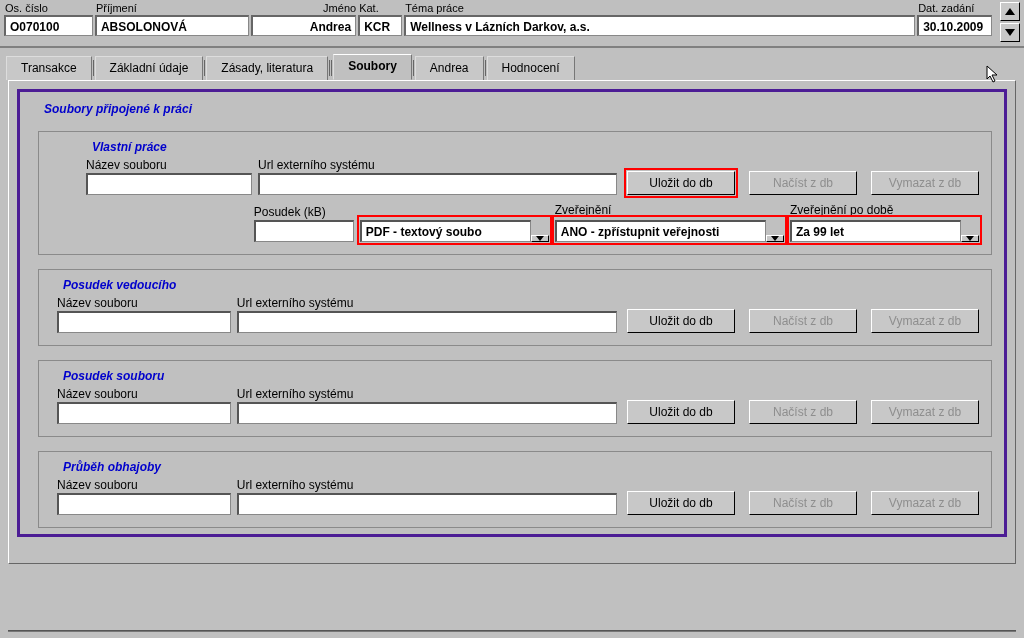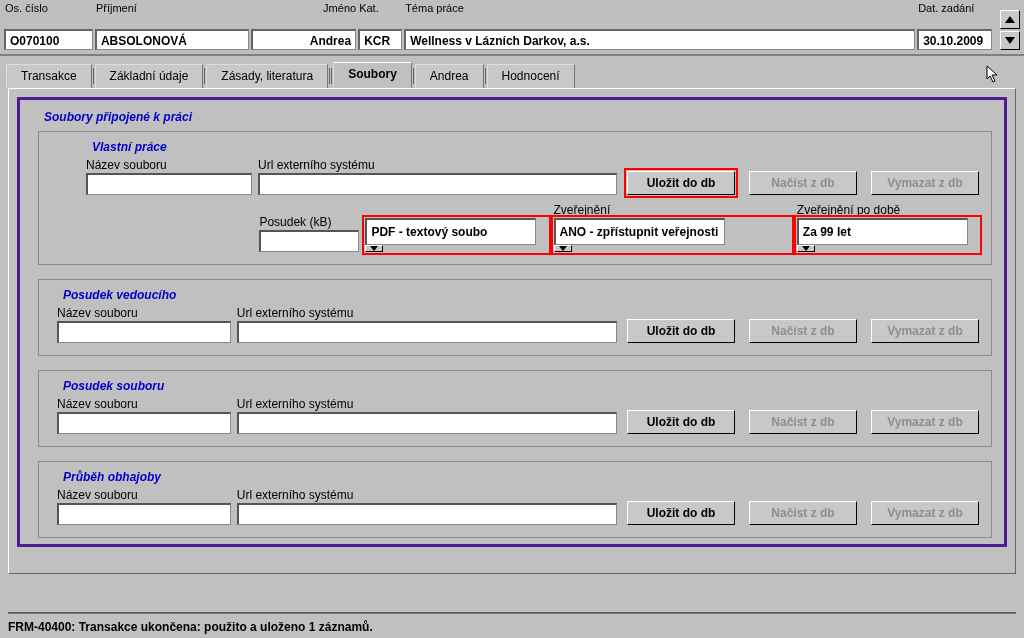--- a/index.html
+++ b/index.html
@@ -16,21 +16,21 @@
     display: flex;
     align-items: flex-start;
     padding: 2px 4px 4px 4px;
     background: #bfbfbf;
     border-bottom: 2px solid #808080;
     gap: 2px;
   }
   .header-col {
     display: flex;
     flex-direction: column;
-    gap: 15px;
+    gap: 1px;
   }
   .header-label { font-size: 11px; color: #000; padding-left: 1px; }
   .header-value {
     background: #fff;
     border: 1px solid #888;
     border-top: 2px solid #666;
     border-left: 2px solid #666;
     padding: 3px 4px;
     font-weight: bold;
     font-size: 12px;
@@ -133,36 +133,36 @@
     background:#fff;
     border:1px solid #888;
     border-top:2px solid #555;
     border-left:2px solid #555;
     height:22px;
     padding:2px 4px;
     font-size:12px;
     font-family:Arial,sans-serif;
   }
   .combo {
-    display:flex;align-items:flex-start;height:34px;flex-direction:column;
+    display:flex;align-items:flex-end;height:24px;
   }
   .combo .textin{flex:1 1 auto;font-weight:bold;}
   .combo-btn {
     width:18px;border:1px solid #000;border-top-color:#fff;border-left-color:#fff;background:#c8c8c8;display:flex;align-items:center;justify-content:center;cursor:pointer;
   }
   .combo-btn .tri-down{border-left-width:4px;border-right-width:4px;border-top-width:5px;}
 
   .btn {
     height:24px;
     padding:0 10px;
     background:#c8c8c8;
     border:1px solid #000;
     border-top:1px solid #fff;
     border-left:1px solid #fff;
-    font-weight:bold;
+    font-weight:normal;
     font-size:12px;
     cursor:pointer;
     font-family:Arial,sans-serif;
     min-width:108px;
     text-align:center;
   }
   .btn.disabled { color:#8e8e8e; cursor:default;}
   .highlight-red { outline: 2px solid #ff0000; outline-offset: 1px;}
   .status-area {
     position:absolute;
@@ -226,21 +226,21 @@
     <div class="tabsep"></div>
     <div class="tab">Andrea</div>
     <div class="tabsep"></div>
     <div class="tab">Hodnocení</div>
   </div>
 
 <div class="tab-body">
   <div class="fs" style="padding-bottom:6px;">
     <span class="legend">Soubory připojené k práci</span>
     <div id="groups-container">
-        <div class="sub-fs" style="margin-top: 3px; padding-left: 47px;"><span class="legend">Vlastní práce</span><div class="row">
+        <div class="sub-fs" style="margin-top: 11px; padding-left: 47px;"><span class="legend">Vlastní práce</span><div class="row">
             <div class="fieldcol" style="width: 180px;">
               <div class="lbl">Název souboru</div>
               <input class="textin" style="">
             </div>
             <div class="fieldcol" style="width: 394px;">
               <div class="lbl">Url externího systému</div>
               <input class="textin" style="">
             </div>
             <button class="btn highlight-red" style="margin-left: 4px;">Uložit do db</button>
             <button class="btn disabled" style="margin-left: 8px;">Načíst z db</button>
@@ -316,18 +316,17 @@
             <button class="btn" style="margin-left: 4px;">Uložit do db</button>
             <button class="btn disabled" style="margin-left: 8px;">Načíst z db</button>
             <button class="btn disabled" style="margin-left: 8px;">Vymazat z db</button>
           </div></div>
       </div>
   </div>
 </div>
 
 <div class="status-area">
   <div class="status-divider"></div>
-  <div class="status-text">FRM-40400: Transakce ukončena: použito a uloženo 1 záznamů.</div>
 </div>
 
 <svg class="cursor-ptr" width="16" height="20" viewBox="0 0 16 20">
   <path d="M1 1 L1 14 L4 11 L7 17 L9 16 L6 10 L11 10 Z" fill="#fff" stroke="#000" stroke-width="1"></path>
 </svg>
 
 </body></html>

